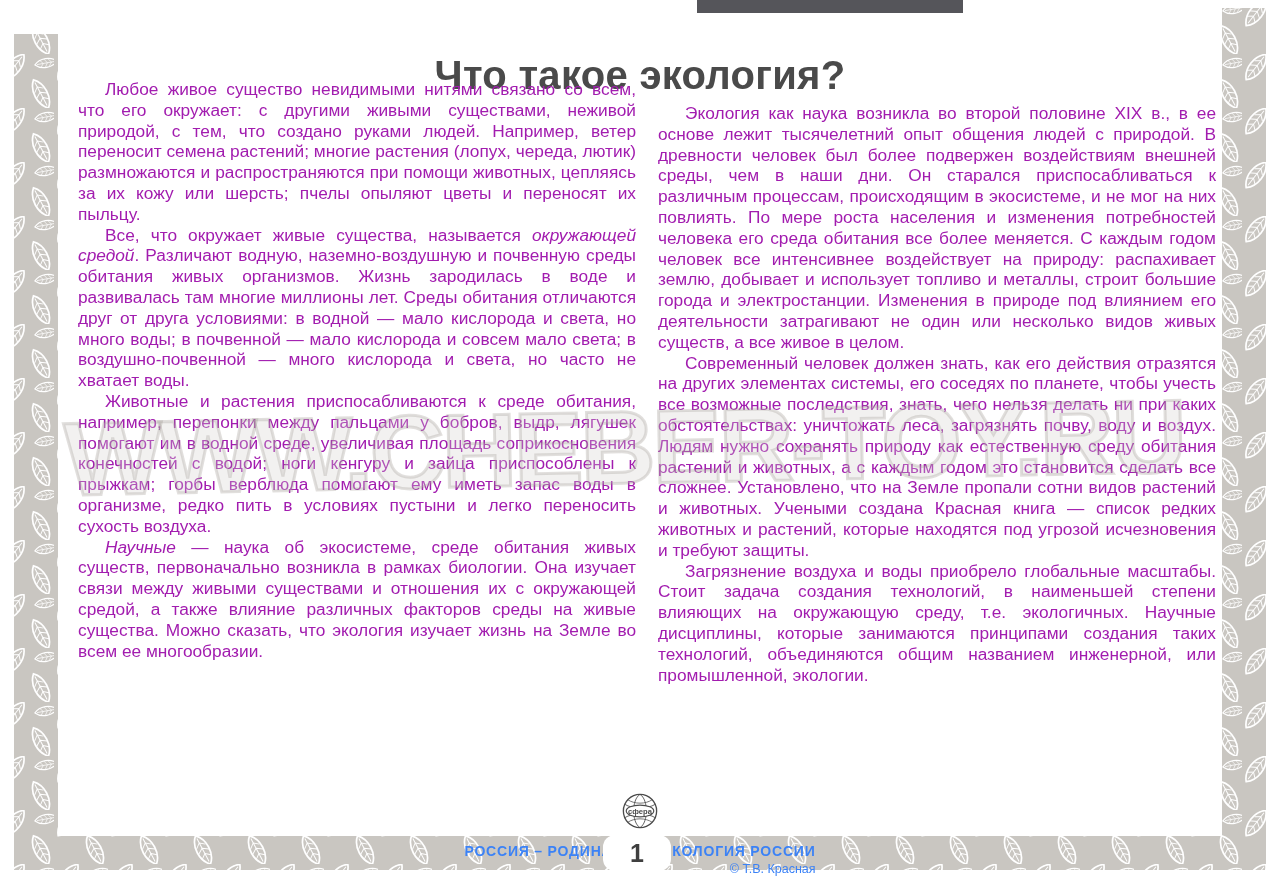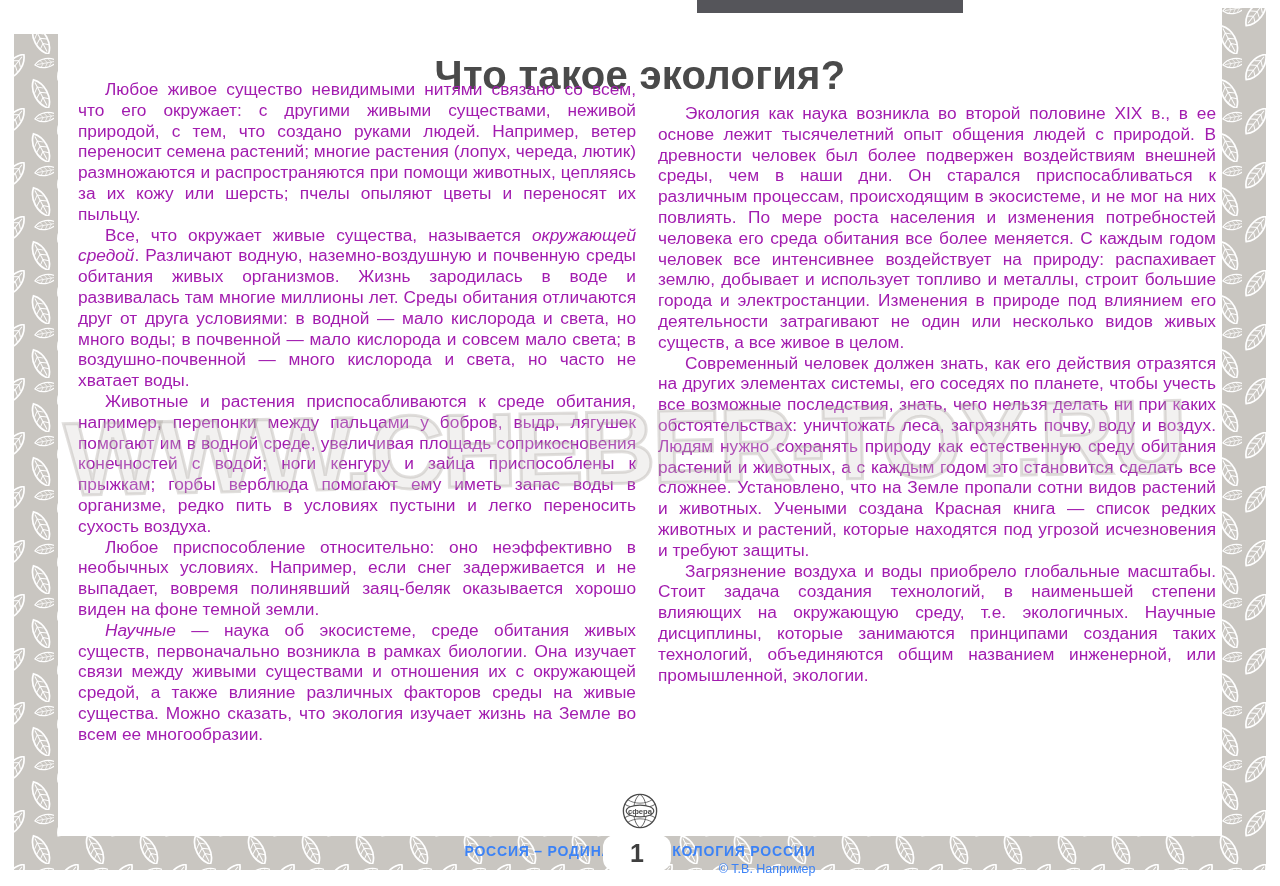--- a/index.html
+++ b/index.html
@@ -88,21 +88,20 @@
   </svg>
 
   <div class="top-dark-bar"></div>
 
   <h1 class="doc-title">Что такое экология?</h1>
 
   <div class="col col-left">
       <p><span>Любое живое существо невидимыми нитями связано со всем, что его окружает: с другими живыми существами, неживой природой, с тем, что создано руками людей. Например, ветер переносит семена растений; многие растения (лопух, череда, лютик) размножаются и распространяются при помощи животных, цепляясь за их кожу или шерсть; пчелы опыляют цветы и переносят их пыльцу.</span></p>
       <p><span>Все, что окружает живые существа, называется </span><em>окружающей средой</em><span>. Различают водную, наземно-воздушную и почвенную среды обитания живых организмов. Жизнь зародилась в воде и развивалась там многие миллионы лет. Среды обитания отличаются друг от друга условиями: в водной — мало кислорода и света, но много воды; в почвенной — мало кислорода и совсем мало света; в воздушно-почвенной — много кислорода и света, но часто не хватает воды.</span></p>
       <p><span>Животные и растения приспосабливаются к среде обитания, например, перепонки между пальцами у бобров, выдр, лягушек помогают им в водной среде, увеличивая площадь соприкосновения конечностей с водой; ноги кенгуру и зайца приспособлены к прыжкам; горбы верблюда помогают ему иметь запас воды в организме, редко пить в условиях пустыни и легко переносить сухость воздуха.</span></p>
-      <p><span>Любое приспособление относительно: оно неэффективно в необычных условиях. Например, если снег задерживается и не выпадает, вовремя полинявший заяц-беляк оказывается хорошо виден на фоне темной земли.</span></p>
       <p><em>Научные</em><span> — наука об экосистеме, среде обитания живых существ, первоначально возникла в рамках биологии. Она изучает связи между живыми существами и отношения их с окружающей средой, а также влияние различных факторов среды на живые существа. Можно сказать, что экология изучает жизнь на Земле во всем ее многообразии.</span></p>
     </div>
   <div class="col col-right">
       <p><span>Экология как наука возникла во второй половине XIX в., в ее основе лежит тысячелетний опыт общения людей с природой. В древности человек был более подвержен воздействиям внешней среды, чем в наши дни. Он старался приспосабливаться к различным процессам, происходящим в экосистеме, и не мог на них повлиять. По мере роста населения и изменения потребностей человека его среда обитания все более меняется. С каждым годом человек все интенсивнее воздействует на природу: распахивает землю, добывает и использует топливо и металлы, строит большие города и электростанции. Изменения в природе под влиянием его деятельности затрагивают не один или несколько видов живых существ, а все живое в целом.</span></p>
       <p><span>Современный человек должен знать, как его действия отразятся на других элементах системы, его соседях по планете, чтобы учесть все возможные последствия, знать, чего нельзя делать ни при каких обстоятельствах: уничтожать леса, загрязнять почву, воду и воздух. Людям нужно сохранять природу как естественную среду обитания растений и животных, а с каждым годом это становится сделать все сложнее. Установлено, что на Земле пропали сотни видов растений и животных. Учеными создана Красная книга — список редких животных и растений, которые находятся под угрозой исчезновения и требуют защиты.</span></p>
       <p><span>Загрязнение воздуха и воды приобрело глобальные масштабы. Стоит задача создания технологий, в наименьшей степени влияющих на окружающую среду, т.е. экологичных. Научные дисциплины, которые занимаются принципами создания таких технологий, объединяются общим названием инженерной, или промышленной, экологии.</span></p>
     </div>
 
   <div class="watermark">WWW.CHEBER-TOY.RU</div>
 
@@ -113,21 +112,21 @@
       <path d="M20,2.5 C11,8 11,32 20,37.5" fill="none" stroke="#4a4a4a" stroke-width="0.9"></path>
       <path d="M4,13 C12,18 28,18 36,13" fill="none" stroke="#4a4a4a" stroke-width="0.9"></path>
       <path d="M4,27 C12,22 28,22 36,27" fill="none" stroke="#4a4a4a" stroke-width="0.9"></path>
       <path d="M7,8 C14,13 26,13 33,8" fill="none" stroke="#4a4a4a" stroke-width="0.8"></path>
       <path d="M7,32 C14,27 26,27 33,32" fill="none" stroke="#4a4a4a" stroke-width="0.8"></path>
       <ellipse cx="20" cy="20" rx="14.5" ry="6.2" fill="#ffffff" stroke="#4a4a4a" stroke-width="1.2"></ellipse>
       <text x="20" y="22.8" text-anchor="middle" font-size="8" font-weight="bold" fill="#4a4a4a">сфера</text>
     </svg>
     <div class="footer-text">
       <div class="footer-series">РОССИЯ – РОДИНА МОЯ. ЭКОЛОГИЯ РОССИИ</div>
-      <div class="footer-copy">© Т.В. Например</div>
+      <div class="footer-copy">© Т.В. Красная</div>
     </div>
   </div>
 
   <div class="page-number-box">
     <span class="page-number">1</span>
   </div>
 
 </div>
 
 </body></html>

